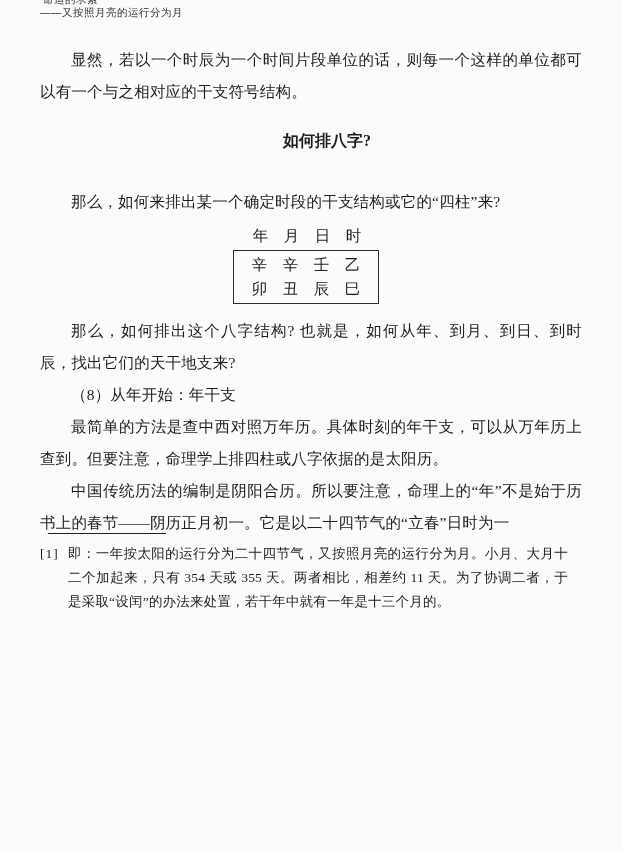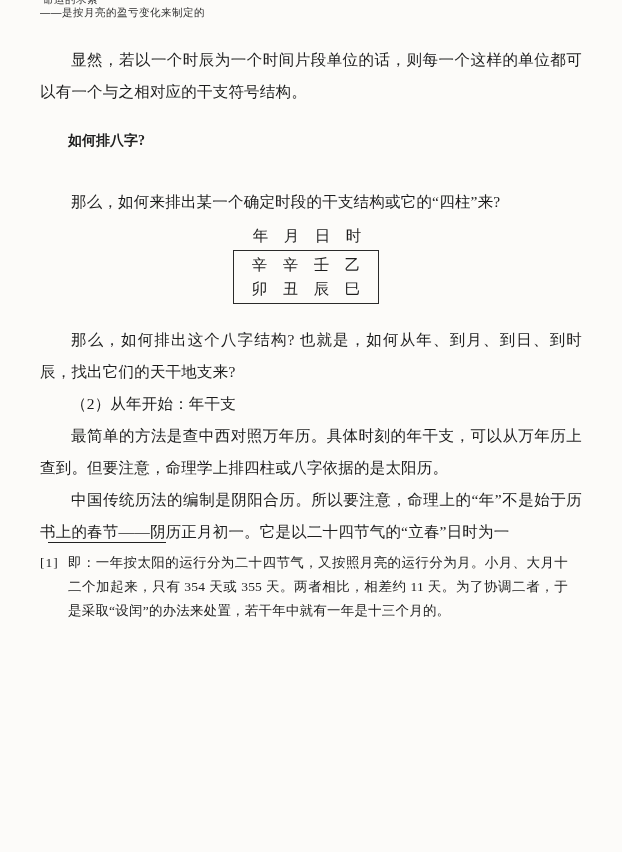--- a/index.html
+++ b/index.html
@@ -23,25 +23,25 @@
     margin:0;
     font-size:15.5px;
     line-height:32px;
     text-align:justify;
     text-indent:2em;
     letter-spacing:0.2px;
   }
   .p1 { margin-top:25px; }
   .section-heading {
     margin:17px 0 0 0;
-    font-size:14px; line-height:32px;
-    font-weight:bold; text-indent:2em;
+    font-size:16px; line-height:32px;
+    font-weight:bold; text-indent:2em;text-align:center;
   }
   .p2 { margin-top:29px;font-family:Liberation Serif, serif; }
-  .p4 { margin-top:20px; }
+  .p4 { margin-top:11px; }
   .bold-term { font-weight:normal; }
   .footref {
     font-size:10px; vertical-align:super; line-height:0; letter-spacing:0;
   }
 
   .pillar-block { margin:8px 0 0 193px; width:140px; font-size:15.5px; }
   .pillar-headers { display:flex; margin-left:12px; line-height:20px; }
   .pillar-headers span { width:31px; text-align:center; }
   .pillar-box {
     border:1.5px solid #2a2a2a;
@@ -69,21 +69,21 @@
   .fn-marker { position:absolute; left:0; top:0; letter-spacing:1px; }
 </style>
 </head>
 <body>
 
 <div class="page">
   <div class="content">
 
     <div class="running-head">
       <div class="rh-line1">命运的求索</div>
-      <div class="rh-line2">——是按月亮的盈亏变化来制定的</div>
+      <div class="rh-line2">——又按照月亮的运行分为月</div>
     </div>
 
     <p class="body-p p1">显然，若以一个时辰为一个时间片段单位的话，则每一个这样的单位都可以有一个与之相对应的干支符号结构。</p>
 
     <h2 class="section-heading">如何排八字?</h2>
 
     <p class="body-p p2">那么，如何来排出某一个确定时段的干支结构或它的“四柱”来?</p>
 
 
     <div class="pillar-block">
@@ -104,21 +104,21 @@
           <span>卯</span>
           <span>丑</span>
           <span>辰</span>
           <span>巳</span>
         </div>
       </div>
     </div>
 
     <p class="body-p p4">那么，如何排出这个八字结构? 也就是，如何从年、到月、到日、到时辰，找出它们的天干地支来?</p>
 
-    <p class="body-p">（2）从年开始：年干支</p>
+    <p class="body-p">（8）从年开始：年干支</p>
 
     <p class="body-p"><span>最简单的方法是查中西对照万年历。具体时刻的年干支，可以从万年历上查到。但要注意，命理学上排四柱或八字依据的是</span><span class="bold-term">太阳历</span><span>。</span></p>
 
 
     <p class="body-p">中国传统历法的编制是阴阳合历。所以要注意，命理上的“年”不是始于历书上的春节——阴历正月初一。它是以二十四节气的“立春”日时为一</p>
 
     <hr class="footnote-divider">
 
     <div class="footnote">
       <span class="fn-marker">[1]</span>

